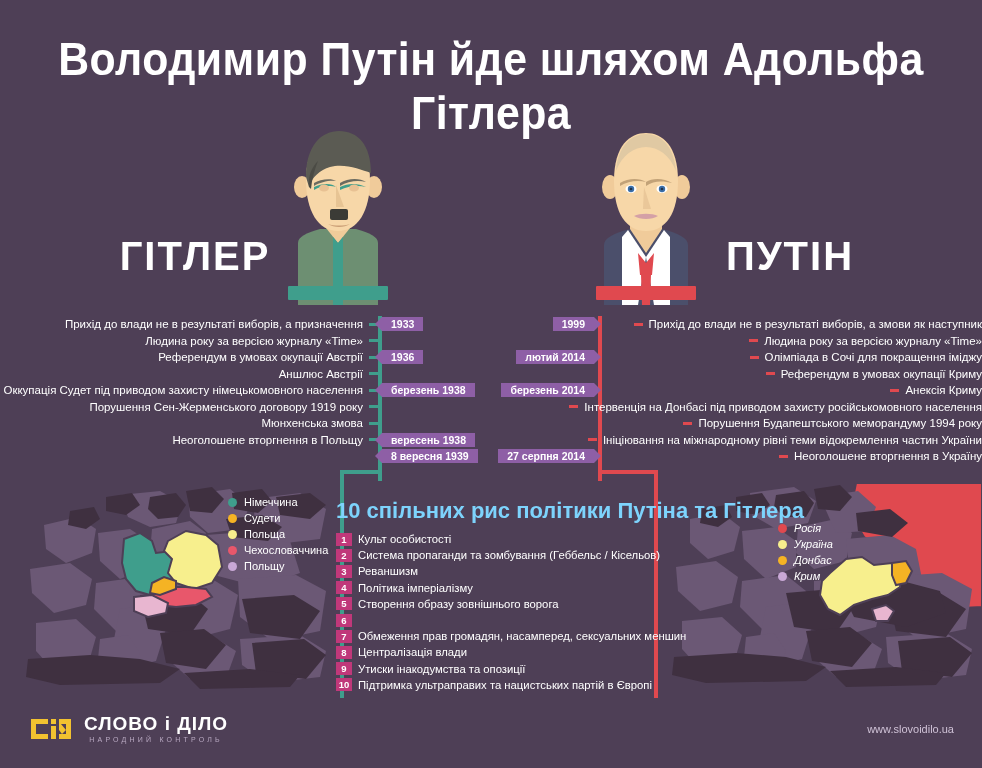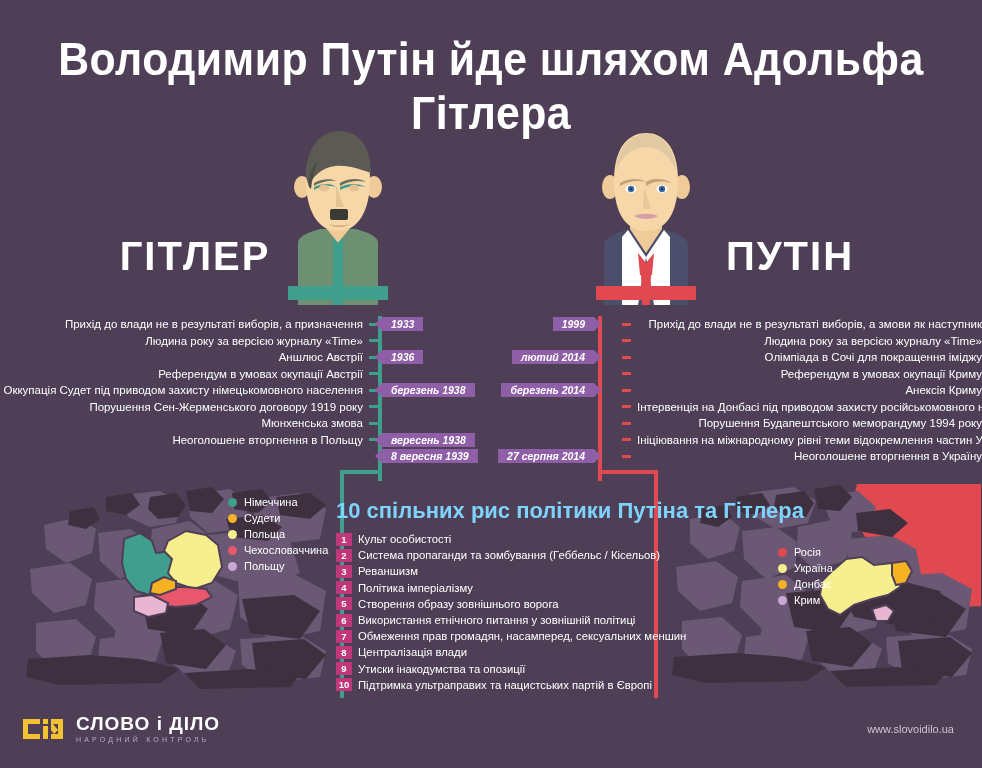--- a/index.html
+++ b/index.html
@@ -41,28 +41,28 @@
   .axis{position:absolute;width:4px;}
   .axis-left{left:378px;top:316px;height:165px;background:#3f9e8c;}
   .axis-right{left:598px;top:316px;height:165px;background:#e0494f;}
 
   .tl{position:absolute;top:316px;}
   .tl-left{left:0px;width:378px;}
   .tl-right{left:602px;width:380px;}
 
   .tl-row{height:16.5px;display:flex;align-items:center;font-size:11.5px;color:#ffffff;}
   .tl-left .tl-row{justify-content:flex-end;padding-right:0;}
-  .tl-right .tl-row{justify-content:space-between;margin-left:20px;}
+  .tl-right .tl-row{justify-content:flex-end;margin-left:20px;}
   .tl-txt{white-space:nowrap;}
   .tick{width:9px;height:3px;flex:0 0 auto;}
   .tl-left .tick{margin-left:6px;background:#3f9e8c;}
   .tl-right .tick{margin-right:6px;background:#e0494f;}
 
   
-  .badges{position:absolute;top:316px;font-style:italic;}
+  .badges{position:absolute;top:316px;}
   .badges-left{left:382px;width:120px;}
   .badges-right{left:468px;width:126px;}
   .b-row{height:16.5px;display:flex;align-items:center;}
   .badges-left .b-row{justify-content:flex-start;}
   .badges-right .b-row{justify-content:flex-end;}
   .badge{
     position:relative;background:#8e5fa6;color:#fff;font-size:10.5px;font-weight:bold;
     height:14px;line-height:14px;padding:0 9px;white-space:nowrap;
   }
   .badge.left-point::before{
@@ -79,39 +79,39 @@
   .badge.empty::before,.badge.empty::after{display:none;}
 
   
   .mapbox{position:absolute;top:483px;width:332px;height:212px;overflow:hidden;}
   .map-left{left:0px;}
   .map-right{left:650px;}
   .mapbox svg{display:block;}
 
   .legend{position:absolute;font-size:11px;color:#ffffff;}
   .legend-left{left:228px;top:494px;}
-  .legend-right{left:778px;top:544px;}
+  .legend-right{left:778px;top:520px;font-style:italic;}
   .lg-row{display:flex;align-items:center;height:16px;white-space:nowrap;}
   .dot{width:9px;height:9px;border-radius:50%;margin-right:7px;flex:0 0 auto;}
 
   
   .bracket{position:absolute;}
   .bracket svg{display:block;}
 
   .panel{position:absolute;left:336px;top:498px;width:310px;}
   .panel-title{font-size:22px;color:#7dd3fc;margin-bottom:7px;white-space:nowrap;font-weight:bold;}
   .trait{display:flex;align-items:center;height:16.2px;}
   .tnum{
     width:16px;height:13px;line-height:13px;background:#c0387a;color:#fff;
     font-size:9.5px;font-weight:bold;text-align:center;margin-right:6px;flex:0 0 auto;
   }
   .ttxt{font-size:11.3px;color:#ffffff;white-space:nowrap;}
 
   
-  .logo{position:absolute;left:20px;top:714px;display:flex;align-items:center;}
+  .logo{position:absolute;left:28px;top:714px;display:flex;align-items:center;text-align:center;}
   .logo-mark{width:46px;height:26px;margin-right:10px;}
   .logo-text{line-height:1;}
   .logo-main{font-size:19px;font-weight:bold;letter-spacing:1px;color:#ffffff;}
   .logo-sub{font-size:7px;letter-spacing:3.2px;color:#b9a9c2;margin-top:3px;}
   .site{position:absolute;right:28px;top:723px;font-size:11px;color:#cfc2d6;}
 </style>
 </head>
 <body>
 
 <div id="root">
@@ -175,25 +175,25 @@
   <div class="tl tl-left" id="tl-left">
       <div class="tl-row">
         <span class="tl-txt">Прихід до влади не в результаті виборів, а призначення</span>
         <span class="tick"></span>
       </div>
       <div class="tl-row">
         <span class="tl-txt">Людина року за версією журналу «Time»</span>
         <span class="tick"></span>
       </div>
       <div class="tl-row">
+        <span class="tl-txt">Референдум в умовах окупації Австрії</span>
+        <span class="tick"></span>
+      </div>
+      <div class="tl-row">
         <span class="tl-txt">Аншлюс Австрії</span>
-        <span class="tick"></span>
-      </div>
-      <div class="tl-row">
-        <span class="tl-txt">Референдум в умовах окупації Австрії</span>
         <span class="tick"></span>
       </div>
       <div class="tl-row">
         <span class="tl-txt">Оккупація Судет під приводом захисту німецькомовного населення</span>
         <span class="tick"></span>
       </div>
       <div class="tl-row">
         <span class="tl-txt">Порушення Сен-Жерменського договору 1919 року</span>
         <span class="tick"></span>
       </div>
@@ -468,21 +468,20 @@
         <div class="trait">
           <span class="tnum">4</span>
           <span class="ttxt">Політика імперіалізму</span>
         </div>
         <div class="trait">
           <span class="tnum">5</span>
           <span class="ttxt">Створення образу зовнішнього ворога</span>
         </div>
         <div class="trait">
           <span class="tnum">6</span>
-          <span class="ttxt">Використання етнічного питання у зовнішній політиці</span>
         </div>
         <div class="trait">
           <span class="tnum">7</span>
           <span class="ttxt">Обмеження прав громадян, насамперед, сексуальних меншин</span>
         </div>
         <div class="trait">
           <span class="tnum">8</span>
           <span class="ttxt">Централізація влади</span>
         </div>
         <div class="trait">

